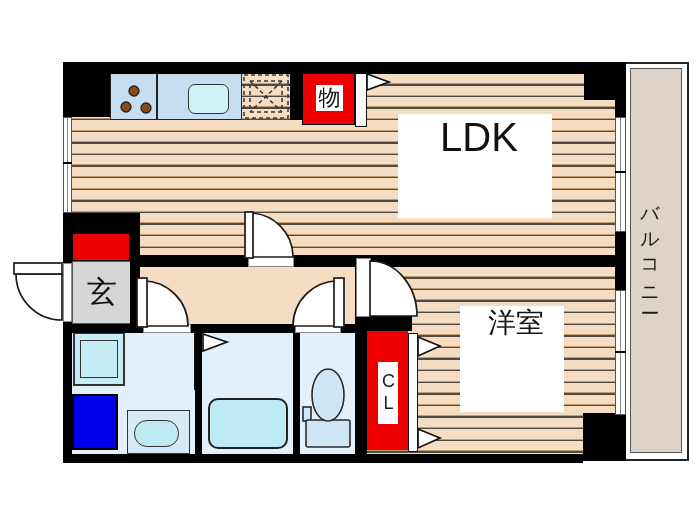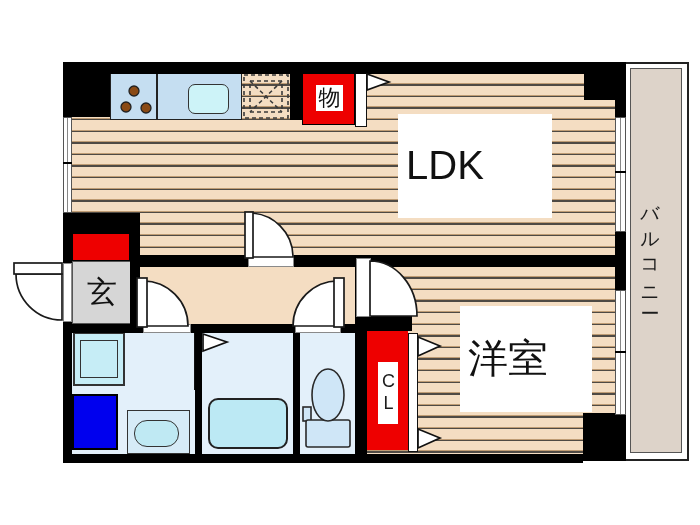--- a/index.html
+++ b/index.html
@@ -8,21 +8,21 @@
   .abs{position:absolute;box-sizing:border-box;}
   .wall{background:#000;}
   .floor-wood{background:repeating-linear-gradient(to bottom,
       #f4ddc2 0px, #f4ddc2 9.2px,
       #bf9c74 9.2px, #bf9c74 10.2px,
       #4f4a44 10.2px, #4f4a44 11.6px);}
   .floor-plain{background:#f4ddc2;}
   .floor-water{background:#e3f0fa;}
   .opening{background:#fff;border:1px solid #8a8a8a;}
   .window{background:#fff;border:1px solid #555;}
-  .label-box{background:#fff;color:#111;display:flex;flex-direction:column;
+  .label-box{background:#fff;color:#111;display:flex;flex-direction:row;
              justify-content:center;padding-left:8px;line-height:1.18;}
   .red{background:#ee0000;}
   .vtext{writing-mode:vertical-rl;text-orientation:upright;color:#1c1c1c;}
   svg{position:absolute;left:0;top:0;}
 </style>
 </head>
 <body>
 
 <div id="plan">
 
@@ -146,17 +146,17 @@
     <g stroke="#000" stroke-width="2">
       <line x1="63" y1="163" x2="72" y2="163"></line>
       <line x1="615" y1="172" x2="626" y2="172"></line>
       <line x1="615" y1="352" x2="626" y2="352"></line>
     </g>
   </svg>
 
   <div class="abs label-box" style="left:398px;top:114px;width:154px;height:104px;font-size:40px;">
     <div>LDK</div>
   </div>
-  <div class="abs label-box" style="left:460px;top:306px;width:132px;height:106px;font-size:40px;gap:14px;">
+  <div class="abs label-box" style="left:460px;top:306px;width:104px;height:106px;font-size:28px;gap:14px;">
     <div>洋室</div>
   </div>
 
 </div>
 
 </body></html>

